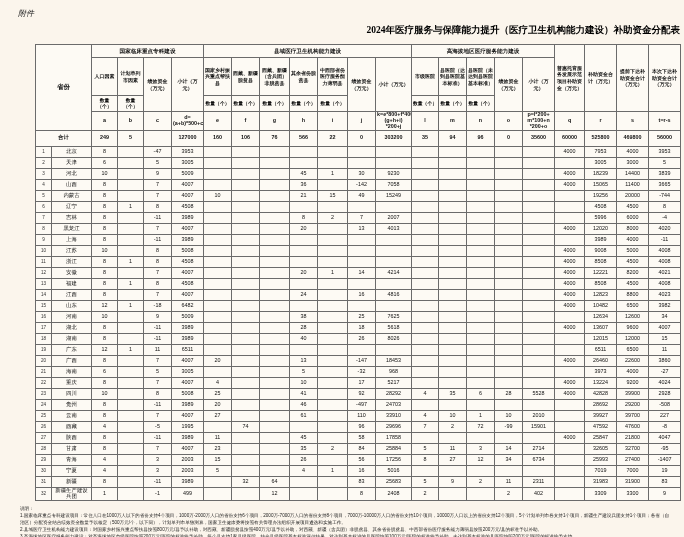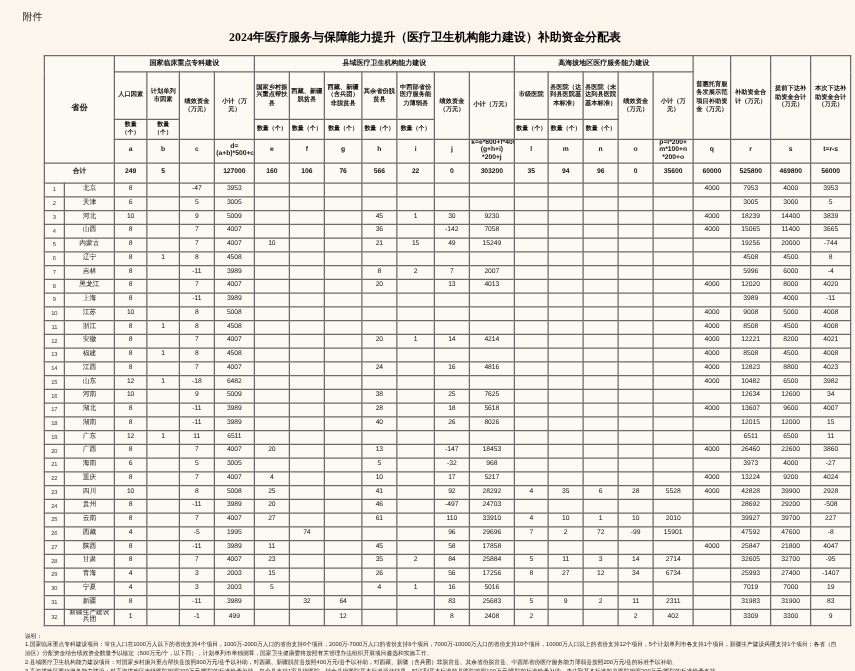--- a/index.html
+++ b/index.html
@@ -4,23 +4,23 @@
 <style>
   html,body{margin:0;padding:0;}
   body{
     width:684px;height:537px;
     background:#fbf5ec;
     font-family:"Liberation Sans","DejaVu Sans",sans-serif;
     color:#1a1a1a;
     overflow:hidden;
   }
   .page{position:relative;width:684px;height:537px;box-sizing:border-box;padding-top:8px;}
-  .attachment{font-size:8px;margin-left:18px;color:#222;}
+  .attachment{font-size:8px;margin-left:18px;color:#222;font-style:italic;}
   .title{
-    text-align:center;font-weight:bold;font-size:9.5px;
+    text-align:right;font-weight:bold;font-size:9.5px;
     font-family:"Liberation Serif","DejaVu Serif",serif;
     margin:5px 4px 7px 0;color:#000;
   }
   table{
     border-collapse:collapse;table-layout:fixed;
     width:637px;margin-left:35px;background:#fdfaf4;
   }
   th,td{
     border:0.6px solid #6b6b6b;
     padding:0 1px;overflow:hidden;

